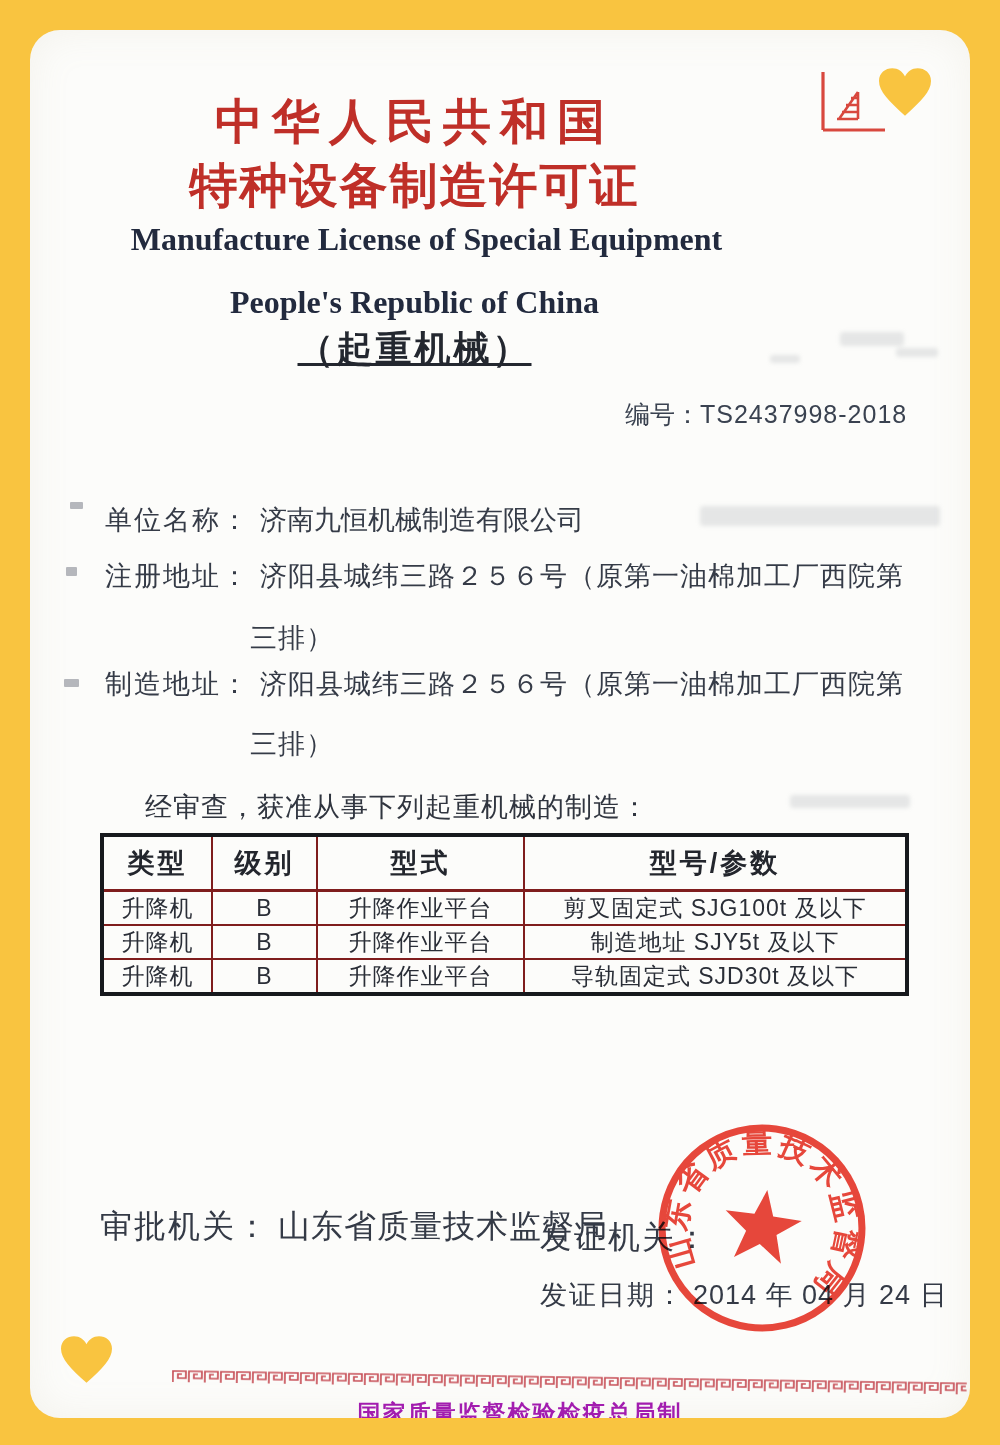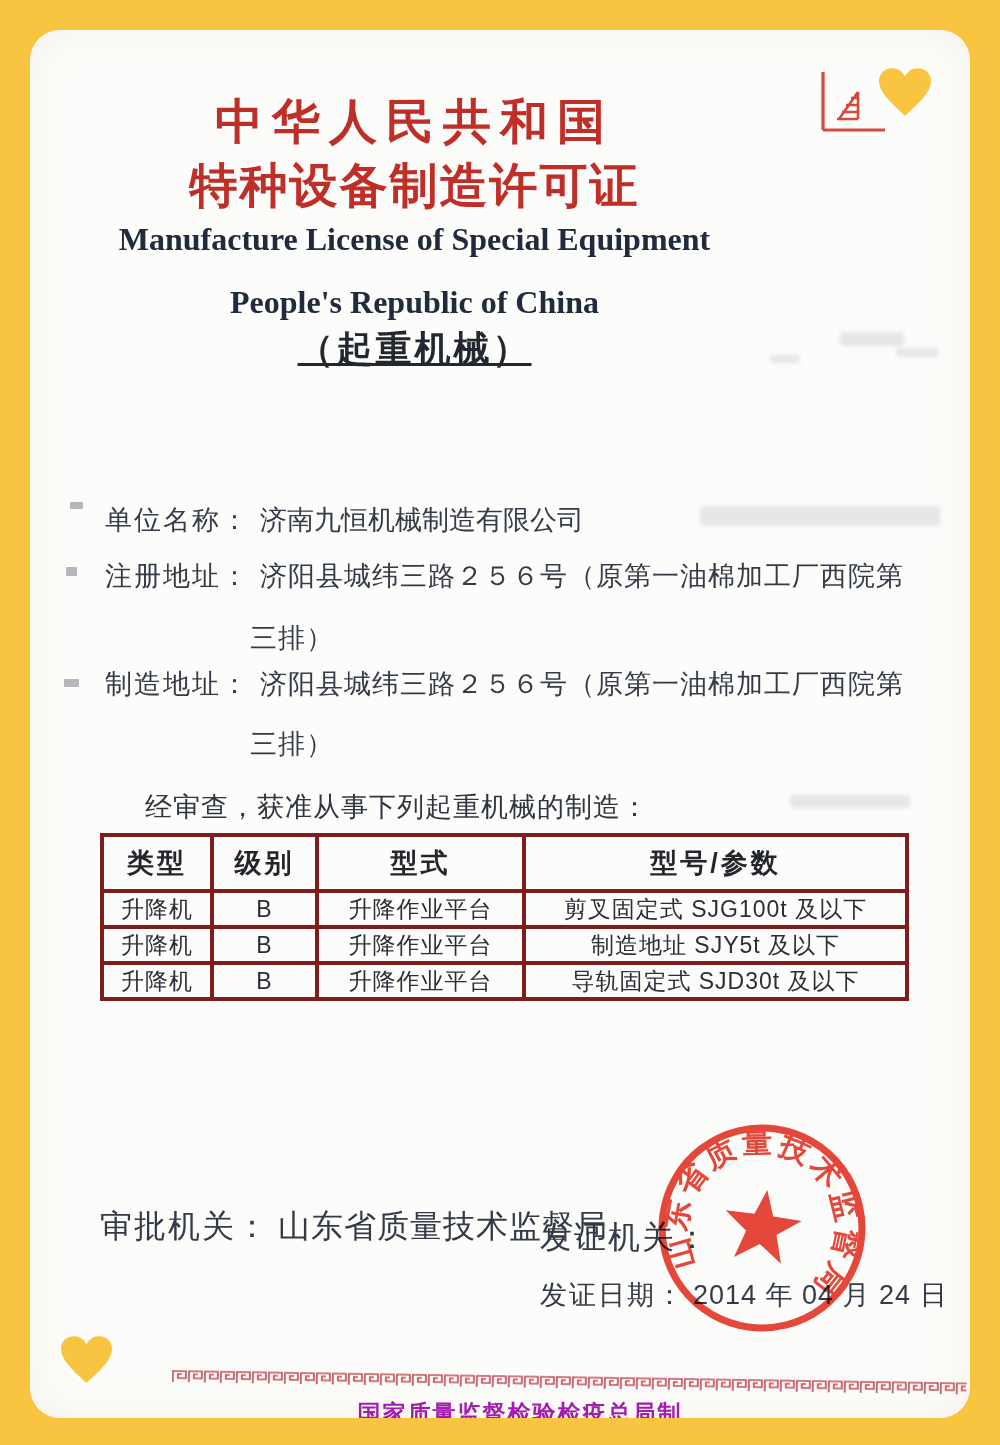--- a/index.html
+++ b/index.html
@@ -14,37 +14,37 @@
     position:absolute;left:30px;top:30px;width:940px;height:1388px;
     background:#FCFCFA;border-radius:30px;
     box-shadow:inset 0 0 40px rgba(180,170,140,0.12);
   }
   .abs{position:absolute;}
   .center{left:0;width:829px;text-align:center;}
   .title-cn{color:#BF2F28;font-weight:bold;font-size:48px;line-height:1.1;}
   .t1{top:96px;letter-spacing:9px;}
   .t2{top:160px;letter-spacing:2px;}
   .title-en{color:#222A3E;font-family:"Liberation Serif",serif;font-weight:bold;font-size:32px;}
-  .e1{top:221px;}
+  .e1{top:221px;padding-left:12px;}
   .e2{top:264px;margin-top:20px;}
   .category{top:325px;font-size:36px;font-weight:600;letter-spacing:3px;color:#23272F;text-decoration:underline;}
   .serial{top:398px;left:625px;font-size:25px;color:#3A4250;}
   .serial .val{letter-spacing:1px;}
   .fieldrow{font-size:27px;color:#353B47;white-space:nowrap;}
   .fieldrow .lbl{margin-right:10px;letter-spacing:2px;}
   .addr{letter-spacing:1px;}
   .intro{top:789px;left:145px;font-size:27px;color:#30353F;letter-spacing:1px;}
   
   .lic-table{
     position:absolute;left:100px;top:833px;width:805px;height:160px;
     border-collapse:collapse;table-layout:fixed;
     color:#23262D;
   }
   .lic-table th,.lic-table td{
-    border:4px solid #7f1d1d;text-align:center;vertical-align:middle;
+    border:2px solid #7f1d1d;text-align:center;vertical-align:middle;
     padding:0;overflow:hidden;white-space:nowrap;
   }
   .lic-table{border:4px solid #17191D;}
   .lic-table th{height:52px;font-size:27px;font-weight:bold;letter-spacing:3px;border-bottom-width:3px;}
   .lic-table td{height:32px;font-size:23px;letter-spacing:1px;color:#2A2E37;}
   .c1{width:110px;}.c2{width:105px;}.c3{width:207px;}.c4{width:383px;}
   
   .foot{font-size:32px;color:#343A46;white-space:nowrap;}
   .foot .lbl{letter-spacing:2px;margin-right:8px;}
   .foot .val{letter-spacing:1px;}
@@ -83,20 +83,23 @@
   <div class="smudge" style="left:896px;top:348px;width:42px;height:9px;"></div>
   <div class="smudge" style="left:790px;top:795px;width:120px;height:13px;"></div>
   <div class="smudge" style="left:770px;top:355px;width:30px;height:8px;"></div>
 
   <div class="abs center title-cn t1">中华人民共和国</div>
   <div class="abs center title-cn t2">特种设备制造许可证</div>
   <div class="abs center title-en e1">Manufacture License of Special Equipment</div>
   <div class="abs center title-en e2">People's Republic of China</div>
   <div class="abs center category">（起重机械）</div>
 
+  <div class="abs serial">
+    <span class="lbl">编号：</span><span class="val">TS2437998-2018</span>
+  </div>
 
   <div class="abs fieldrow" style="top:502px;left:105px;">
     <span class="lbl">单位名称：</span><span>济南九恒机械制造有限公司</span>
   </div>
   <div class="abs fieldrow" style="top:558px;left:105px;">
     <span class="lbl">注册地址：</span><span class="addr">济阳县城纬三路２５６号（原第一油棉加工厂西院第</span>
   </div>
   <div class="abs fieldrow" style="top:620px;left:250px;">
     <span class="addr">三排）</span>
   </div>

